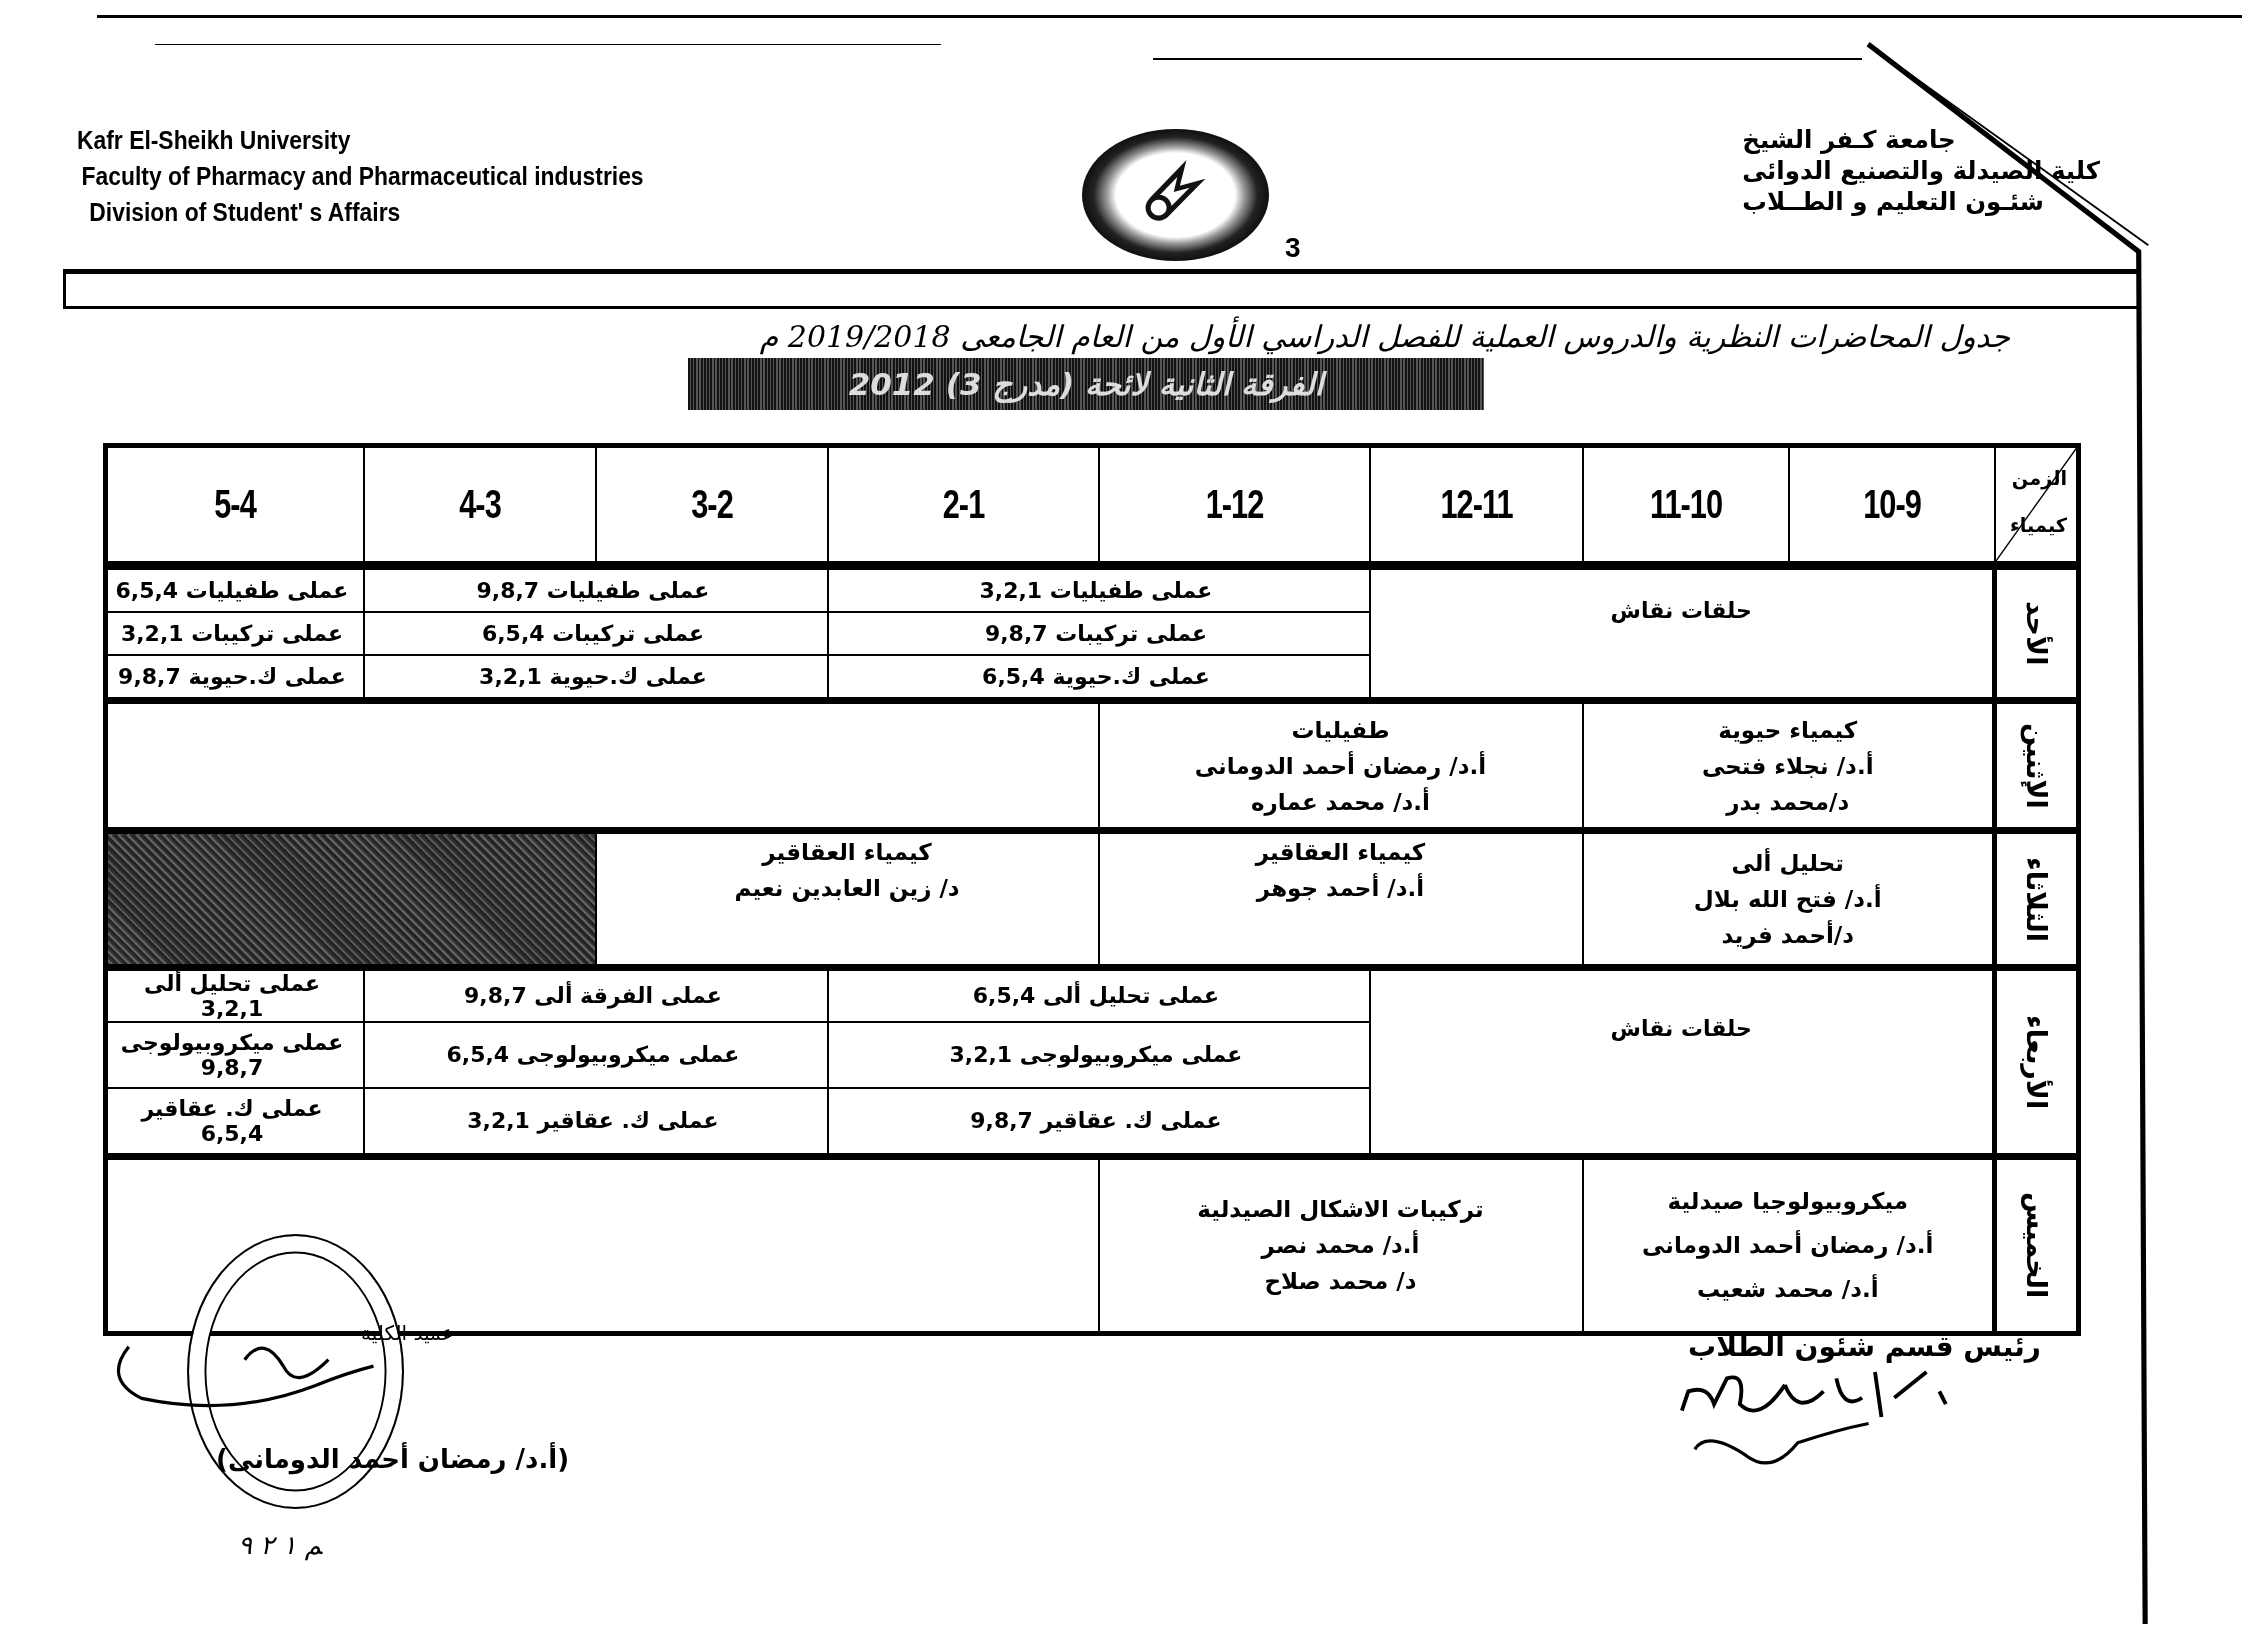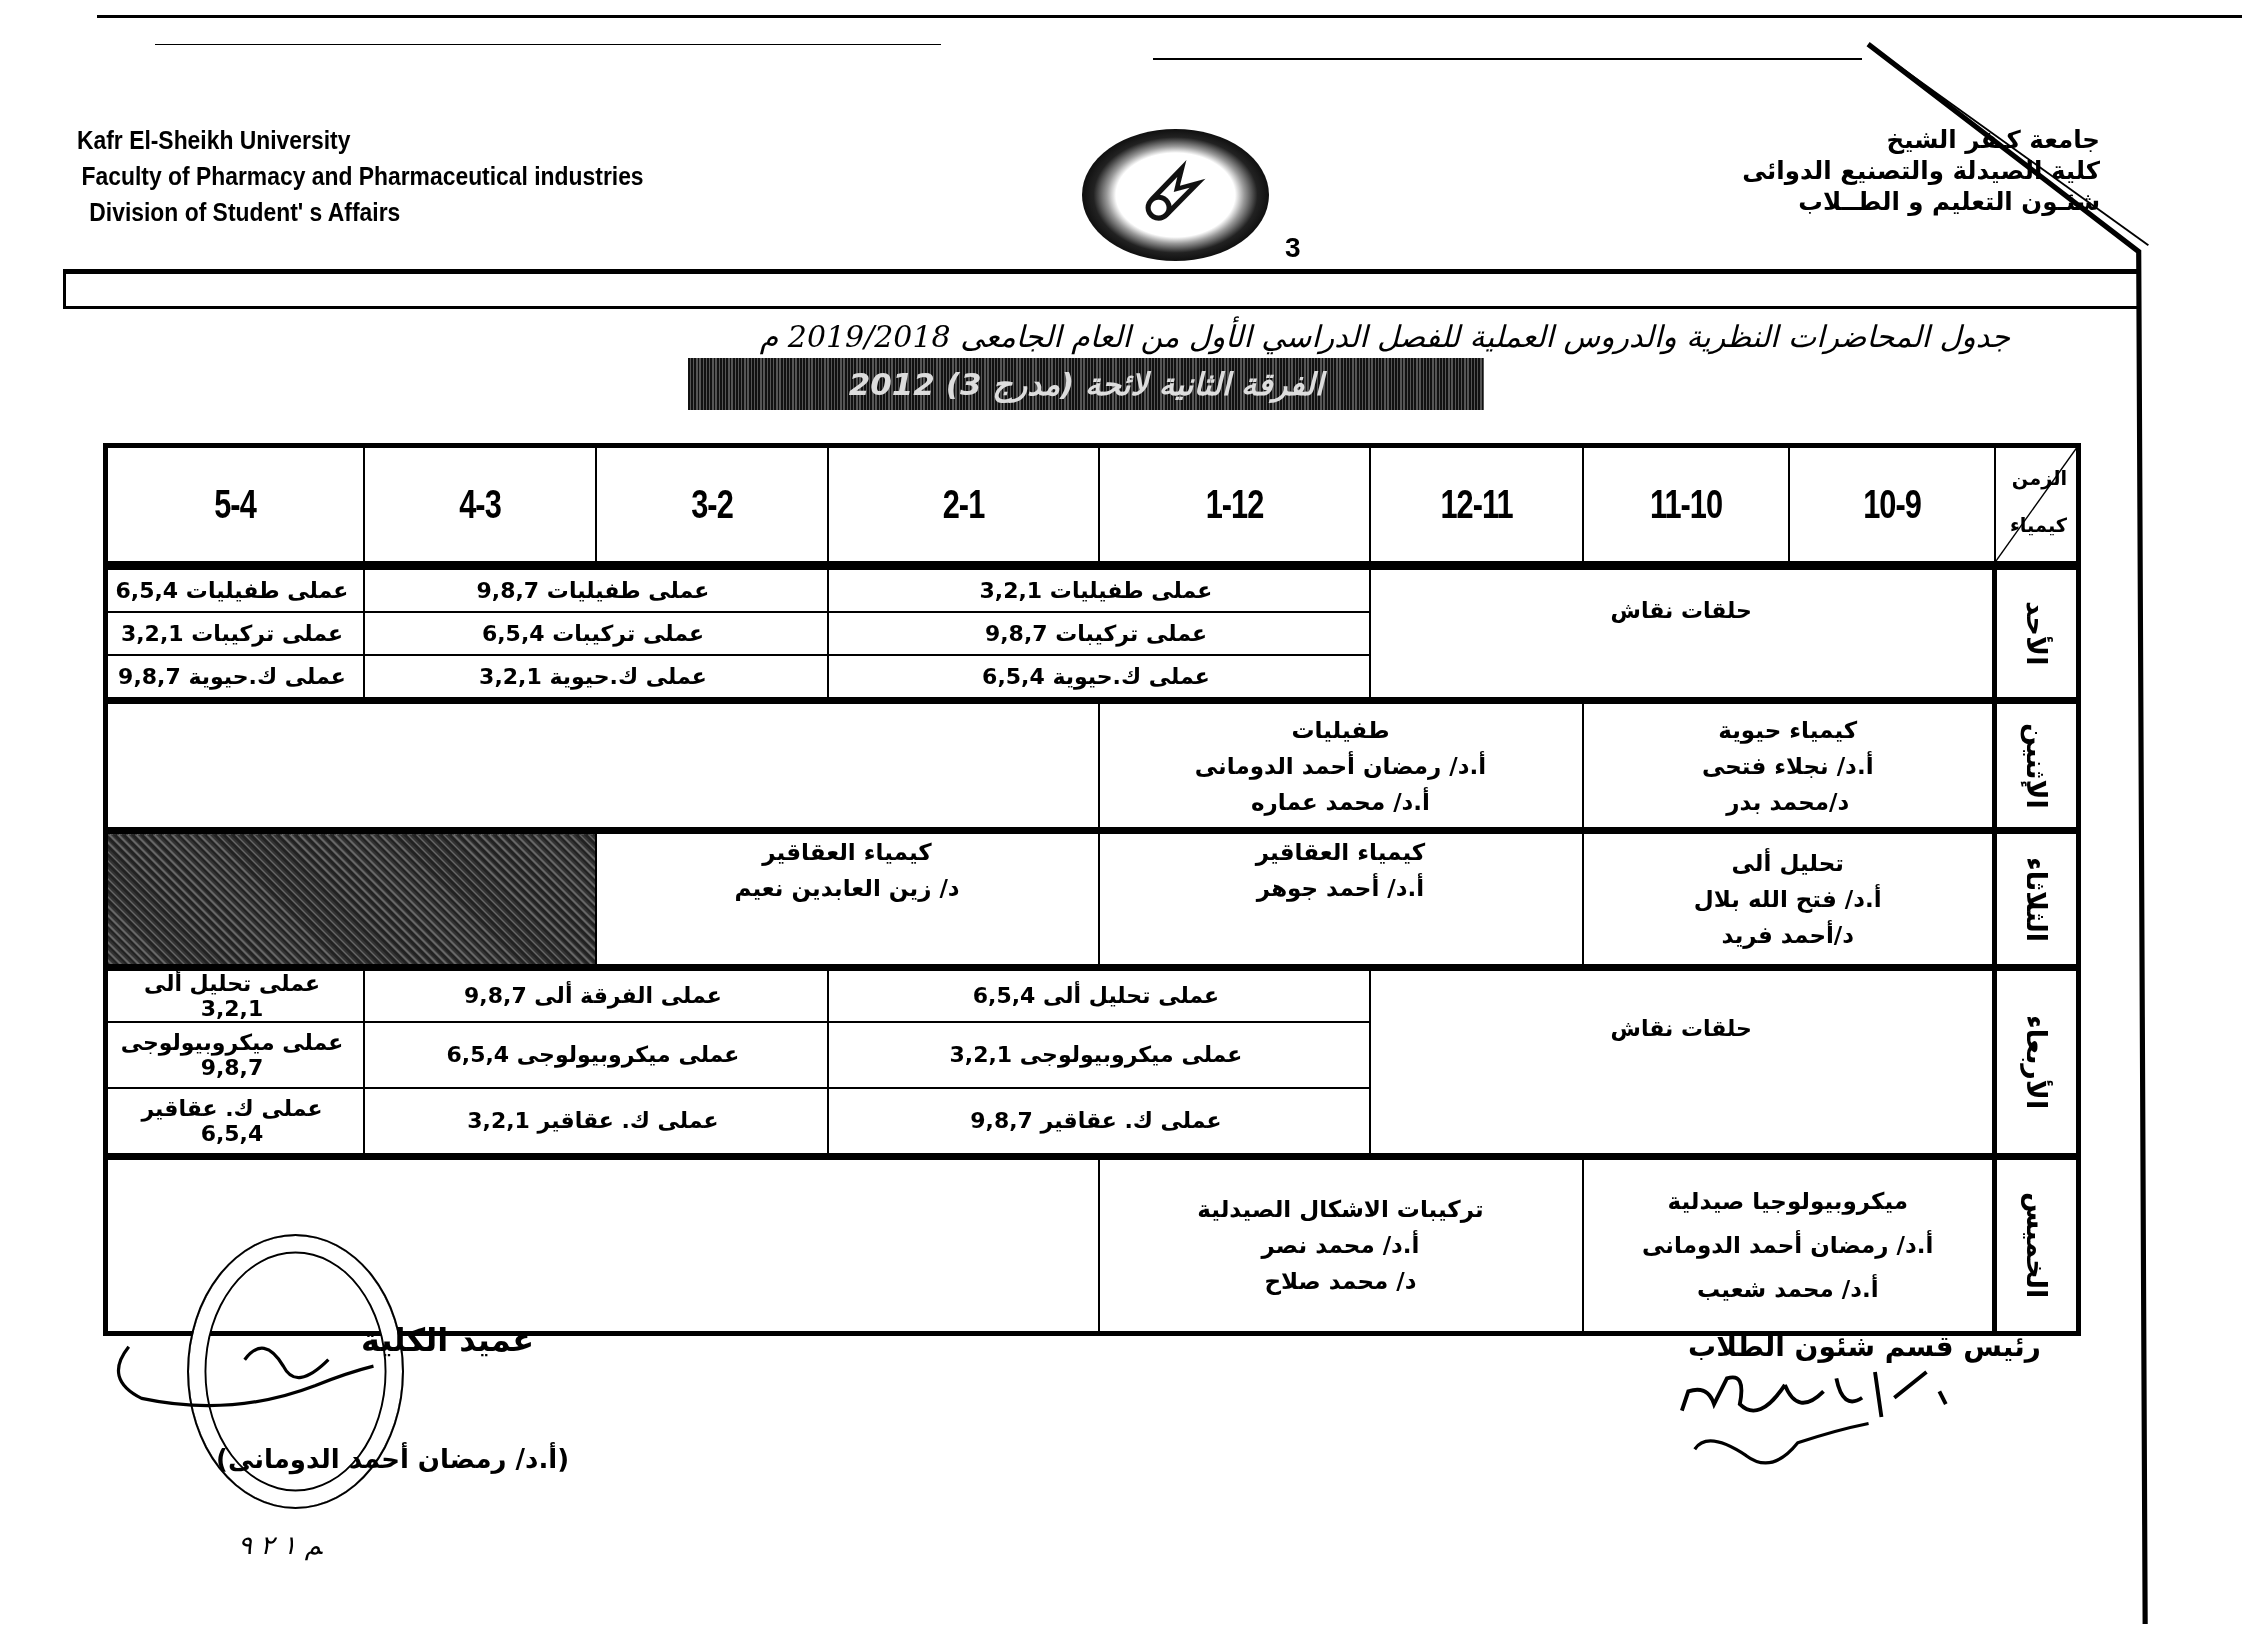--- a/index.html
+++ b/index.html
@@ -8,21 +8,21 @@
   .abs { position:absolute; }
 
   
   .scan-line { position:absolute; background:#000; }
 
   
   .hdr-en { left:77px; top:122px; font-family:"Liberation Sans", sans-serif;
             font-weight:bold; font-size:26px; line-height:36px; transform:scaleX(0.88); transform-origin:left top; }
   .hdr-en div:nth-child(2) { padding-left:5.2px; }
   .hdr-en div:nth-child(3) { padding-left:14px; }
-  .hdr-ar { right:161px; top:124px; direction:rtl; text-align:right; font-weight:bold;
+  .hdr-ar { right:161px; top:124px; direction:rtl; text-align:left; font-weight:bold;
             font-size:24.5px; line-height:31px; font-family:"DejaVu Sans", sans-serif; }
   .logo { left:1082px; top:129px; width:187px; height:132px; border-radius:50%;
           background:radial-gradient(ellipse at center, #fff 45%, #999 52%, #222 62%, #111 70%);
           display:flex; align-items:center; justify-content:center; }
   .logo-inner { font-size:71px; line-height:1; color:#111; }
   .page-no { left:1285px; top:232px; font-size:28px; font-weight:bold; font-family:"Liberation Sans", sans-serif; }
 
   .title-box { left:63px; top:269px; width:2071px; height:32px; border:3.2px solid #000; border-top-width:5.8px; }
 
   .sched-title { left:155px; top:319px; width:1855px; direction:rtl; text-align:right;
@@ -47,21 +47,21 @@
   .day { writing-mode:vertical-rl; font-size:27px !important; border-left-width:5.8px !important; }
   .lab { text-align:center; padding-right:10.3px !important; font-size:22px !important; height:41px; }
   .lab-tall { height:64px; }
   .shade { background:#444; background-image:repeating-linear-gradient(45deg,#222 0 2.6px,#666 2.6px 4.5px,#333 4.5px 6.4px); }
   .lec { font-size:23px !important; line-height:36px; }
   tr.daysep td { border-top-width:7.7px; }
 
   
   .stamp { left:187px; top:1234px; width:213px; height:271px; border-radius:50%;
            border:2.6px solid #000; box-shadow: inset 0 0 0 15.5px #fff, inset 0 0 0 17.4px #000; }
-  .dean-title { left:361px; top:1321px; font-size:32px; font-weight:bold; direction:rtl;text-align:center; }
+  .dean-title { left:361px; top:1321px; font-size:20px; font-weight:normal; direction:rtl;text-align:center; }
   .dean-name { left:216px; top:1444px; font-size:26px; font-weight:bold; direction:rtl; }
   .sig-scribble { position:absolute; }
   .head-title { left:1688px; top:1330px; font-size:28px; font-weight:bold; direction:rtl; }
   .date-scribble { left:238px; top:1530px; font-size:26px; font-family:"DejaVu Serif", serif; font-style:italic; letter-spacing:7.7px; }
 </style>
 </head>
 <body>
 
 <div class="scan-line" style="left:97px;top:15px;width:2145px;height:2.6px;"></div>
 <div class="scan-line" style="left:155px;top:44px;width:786px;height:1.3px;"></div>

